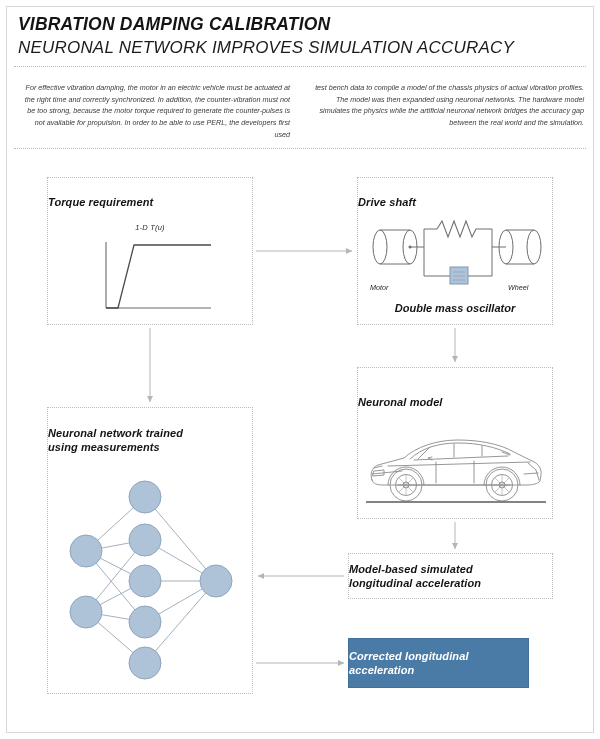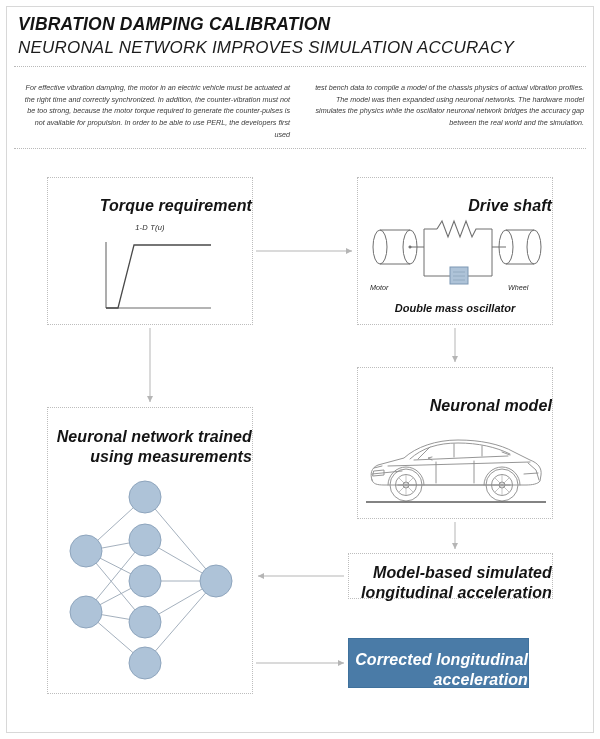--- a/index.html
+++ b/index.html
@@ -58,21 +58,21 @@
   .diagram{
     position:absolute;left:0;top:0;width:600px;height:739px;
     pointer-events:none;
   }
   .node-box{
     position:absolute;box-sizing:border-box;
     border:1px dotted #bdbdbd;
     background:#fff;
   }
   .box-title{
-    font-size:16px;font-weight:bold;text-align:right;
+    font-size:11px;font-weight:bold;text-align:left;
     color:#141414;line-height:1.25;letter-spacing:0.1px;
   }
 
   #box-torque{left:47px;top:177px;width:206px;height:148px;}
   #box-driveshaft{left:357px;top:177px;width:196px;height:148px;}
   #box-vehicle{left:357px;top:367px;width:196px;height:152px;}
   #box-network{left:47px;top:407px;width:206px;height:287px;}
   #box-modelbased{left:348px;top:553px;width:205px;height:46px;}
   #box-corrected{
     left:348px;top:638px;width:181px;height:50px;
@@ -109,21 +109,21 @@
     <div class="title-main">VIBRATION DAMPING CALIBRATION</div>
     <div class="title-sub">NEURONAL NETWORK IMPROVES SIMULATION ACCURACY</div>
   </div>
   <div class="rule"></div>
 
   <div class="body-cols">
     <div class="col">
       <p>For effective vibration damping, the motor in an electric vehicle must be actuated at the right time and correctly synchronized. In addition, the counter-vibration must not be too strong, because the motor torque required to generate the counter-pulses is not available for propulsion. In order to be able to use PERL, the developers first used</p>
     </div>
     <div class="col">
-      <p>test bench data to compile a model of the chassis physics of actual vibration profiles. The model was then expanded using neuronal networks. The hardware model simulates the physics while the oscillator neuronal network bridges the accuracy gap between the real world and the simulation.</p>
+      <p>test bench data to compile a model of the chassis physics of actual vibration profiles. The model was then expanded using neuronal networks. The hardware model simulates the physics while the artificial neuronal network bridges the accuracy gap between the real world and the simulation.</p>
     </div>
   </div>
   <div class="rule2"></div>
 
   <svg class="diagram" width="600" height="739">
     <defs>
       <marker id="ah" markerWidth="7" markerHeight="7" refX="6" refY="3" orient="auto">
         <path d="M0,0 L6,3 L0,6 z" fill="#b5b5b5"></path>
       </marker>
     </defs>

